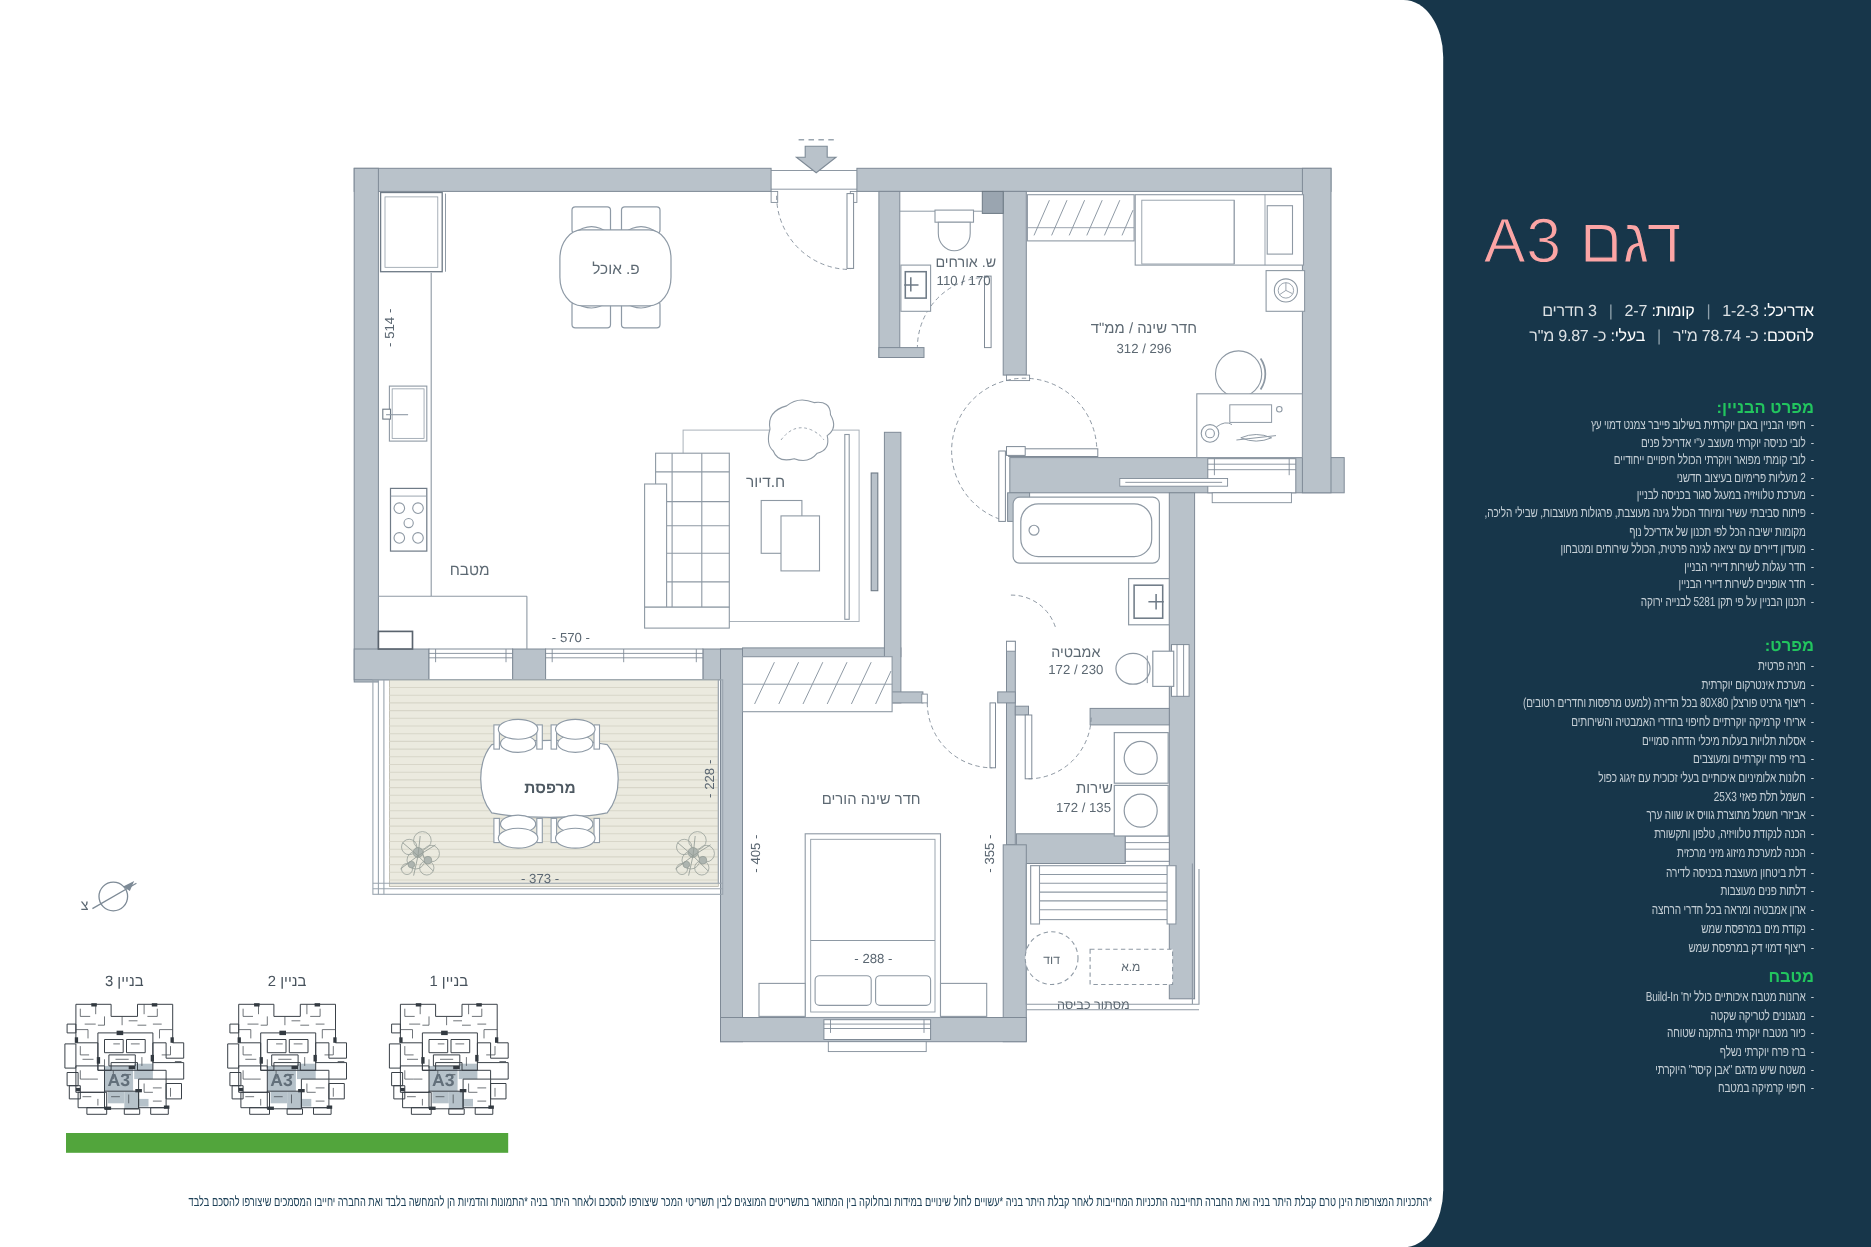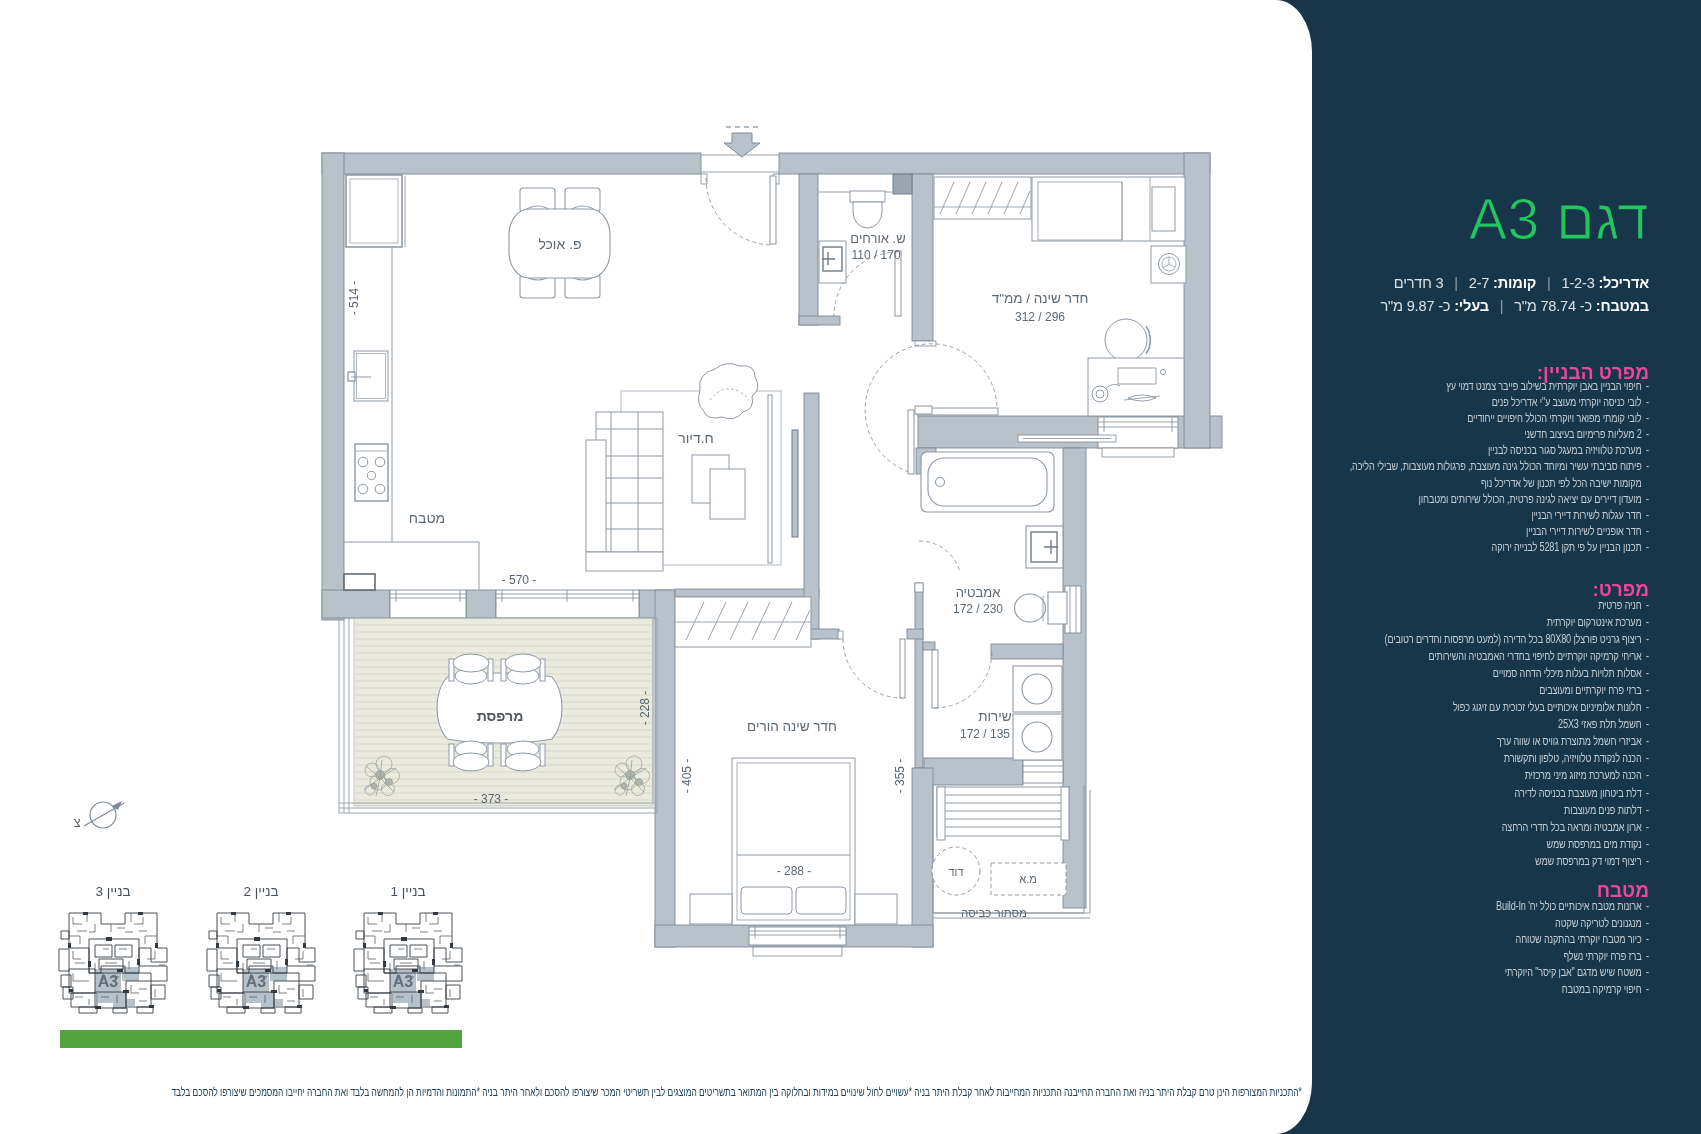--- a/index.html
+++ b/index.html
@@ -3,29 +3,29 @@
 <meta charset="utf-8">
 <style>
   html,body{margin:0;padding:0;}
   body{width:1701px;height:1134px;background:#17364a;position:relative;overflow:hidden;
        font-family:"Liberation Sans", sans-serif;}
   #white{position:absolute;left:0;top:0;width:1312px;height:1134px;background:#ffffff;
          border-radius:0 36px 36px 0 / 0 52px 52px 0;}
   #plansvg{position:absolute;left:0;top:0;}
   
   .panel{position:absolute;color:#c9d2d8;}
-  #title{right:52px;top:186px;width:420px;text-align:right;direction:rtl;color:#22c55e;
+  #title{right:52px;top:186px;width:420px;text-align:center;direction:rtl;color:#fca5a5;
          font-size:57px;letter-spacing:.5px;font-weight:400;
          -webkit-text-stroke:1.1px #17364a;}
   #info{right:52px;top:272px;width:420px;text-align:right;direction:rtl;
         color:#dde2e5;font-size:14.6px;letter-spacing:-0.2px;line-height:22.5px;}
-  #info b{color:#fff;font-weight:bold;}
+  #info b{color:#fff;font-weight:normal;}
   #info .sep{color:#8fa0ab;padding:0 7px;font-weight:400;}
   .hdr{position:absolute;right:52px;width:360px;text-align:right;direction:rtl;
-       color:#ec4899;font-size:19px;font-weight:bold;}
+       color:#22c55e;font-size:15px;font-weight:bold;}
   .blist{position:absolute;right:52px;width:305px;direction:rtl;color:#c4ced5;
          font-size:12px;letter-spacing:-0.2px;line-height:16.6px;}
   .li{display:flex;gap:6px;line-height:inherit;justify-content:flex-start;white-space:nowrap;transform:scaleX(0.76);transform-origin:100% 50%;}
   .li .t{text-align:right;}
   #foot{position:absolute;right:399px;top:1085px;text-align:right;direction:rtl;
         color:#1d4057;font-size:12px;white-space:nowrap;transform:scaleX(0.7);transform-origin:100% 50%;}
 </style>
 </head>
 <body>
 
@@ -482,21 +482,21 @@
   <text x="408" y="896">בניין 1</text>
 </g>
 
 <rect x="60" y="1030" width="402" height="18" fill="#52a53c"></rect>
 </g>
 </svg>
 
 <div id="title" class="panel">דגם <span>A3</span></div>
 
 <div id="info" class="panel"><b>אדריכל:</b> 1-2-3 <span class="sep">|</span> <b>קומות:</b> 2-7 <span class="sep">|</span> 3 חדרים<br>
-<b>במטבח:</b> כ- 78.74 מ"ר <span class="sep">|</span> <b>בעלי:</b> כ- 9.87 מ"ר</div>
+<b>להסכם:</b> כ- 78.74 מ"ר <span class="sep">|</span> <b>בעלי:</b> כ- 9.87 מ"ר</div>
 
 <div class="hdr" style="top:362px;">מפרט הבניין:</div>
 
 <div class="blist" style="top:378px;line-height:16.1px;">
 <div class="li">
       <span>-</span>
       <span class="t">חיפוי הבניין באבן יוקרתית בשילוב פייבר צמנט דמוי עץ</span>
     </div>
 <div class="li">
       <span>-</span>

